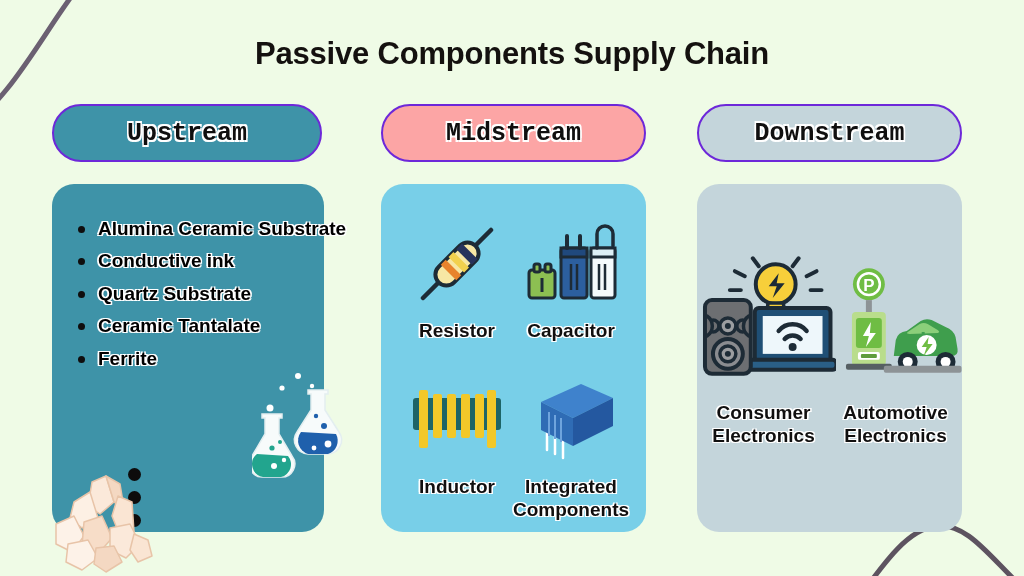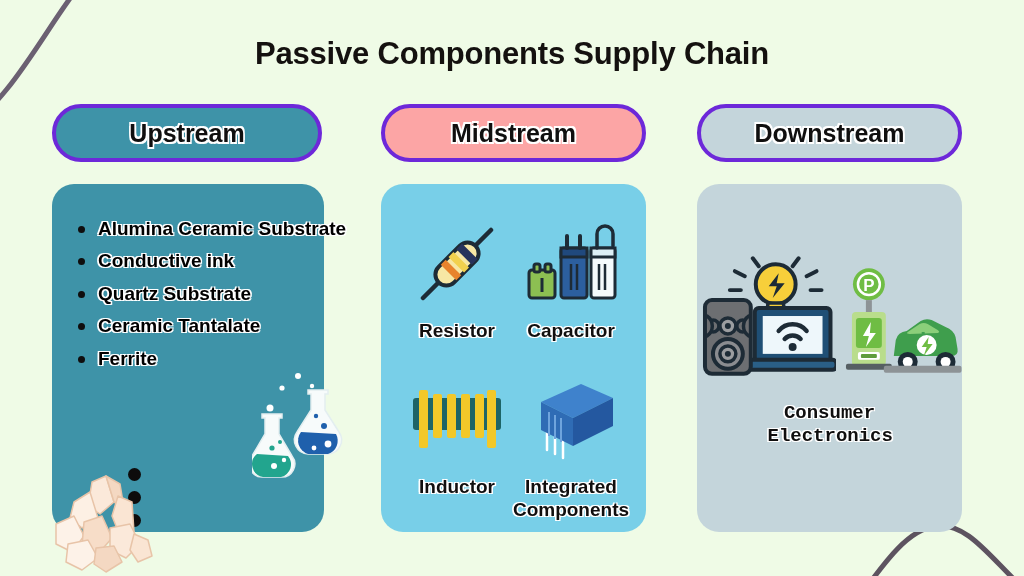--- a/index.html
+++ b/index.html
@@ -41,25 +41,26 @@
     font-weight: bold;
     color: #14110f;
     letter-spacing: -0.2px;
   }
 
   
   .pill {
     position: absolute;
     height: 58px;
     border-radius: 30px;
-    border: 4px solid #6d28d9;
+    border: 2px solid #6d28d9;
     display: flex;
     align-items: center;
     justify-content: center;
     box-sizing: border-box;
+    font-family: Liberation Mono, monospace;
   }
   .pill-label {
     font-size: 25px;
     font-weight: bold;
     color: #100f0f;
     text-shadow:
       -1.6px -1.6px 0 #ffffff,
        1.6px -1.6px 0 #ffffff,
       -1.6px  1.6px 0 #ffffff,
        1.6px  1.6px 0 #ffffff;
@@ -194,21 +195,20 @@
     text-align: center;
     font-size: 19px;
     font-weight: bold;
     line-height: 1.2;
     color: #100f0f;
     text-shadow:
       -1.4px -1.4px 0 #ffffff,
        1.4px -1.4px 0 #ffffff,
       -1.4px  1.4px 0 #ffffff,
        1.4px  1.4px 0 #ffffff;
-    font-family: Liberation Mono, monospace;
   }
 </style>
 </head>
 <body>
 
 <div id="stage">
 
   <svg class="deco-curve deco-tl" width="200" height="180" viewBox="0 0 200 180">
     <path d="M -20 175 C 30 150 70 60 110 16 C 135 -12 175 0 196 40" fill="none" stroke="#6b6072" stroke-width="5" stroke-linecap="round"></path>
   </svg>
@@ -430,16 +430,17 @@
         <circle cx="70" cy="96" r="10" fill="#1d2b36"></circle>
         <circle cx="70" cy="96" r="5" fill="#ffffff"></circle>
         <circle cx="108" cy="96" r="10" fill="#1d2b36"></circle>
         <circle cx="108" cy="96" r="5" fill="#ffffff"></circle>
         <rect x="46" y="100" width="78" height="7" rx="2" fill="#8d9396"></rect>
       </svg>
     </div>
 
     <div class="ds-labels">
       <div class="ds-label">Consumer Electronics</div>
+      <div class="ds-label">Automotive Electronics</div>
     </div>
   </div>
 
 </div>
 
 </body></html>

